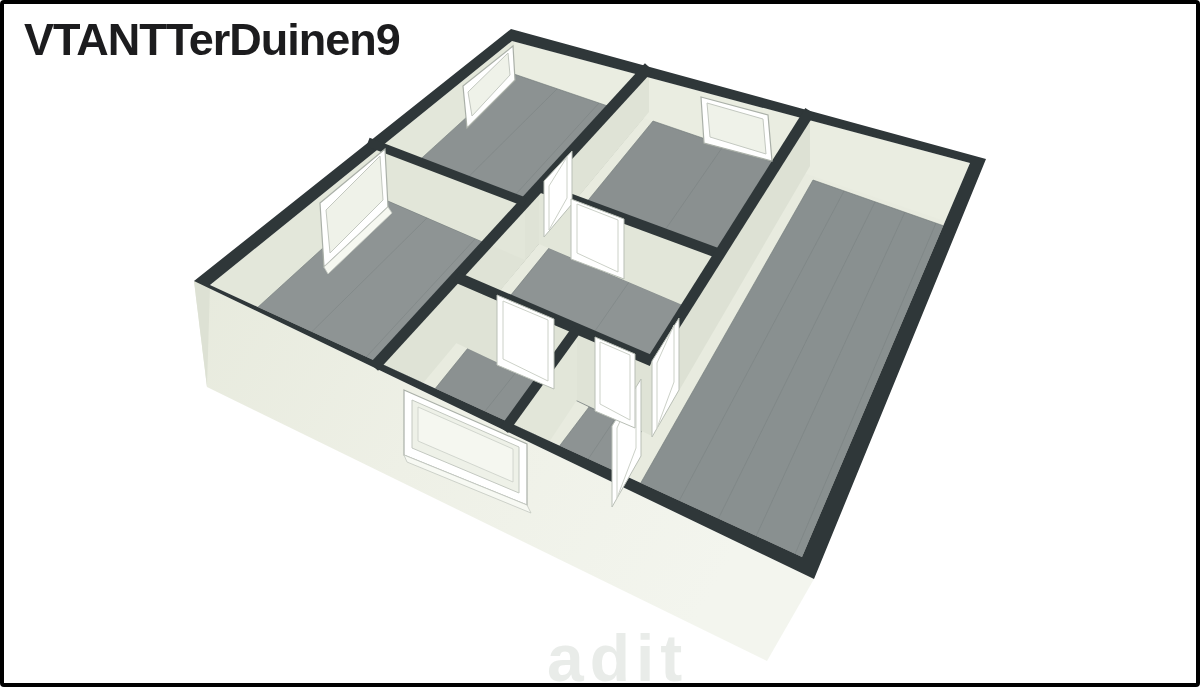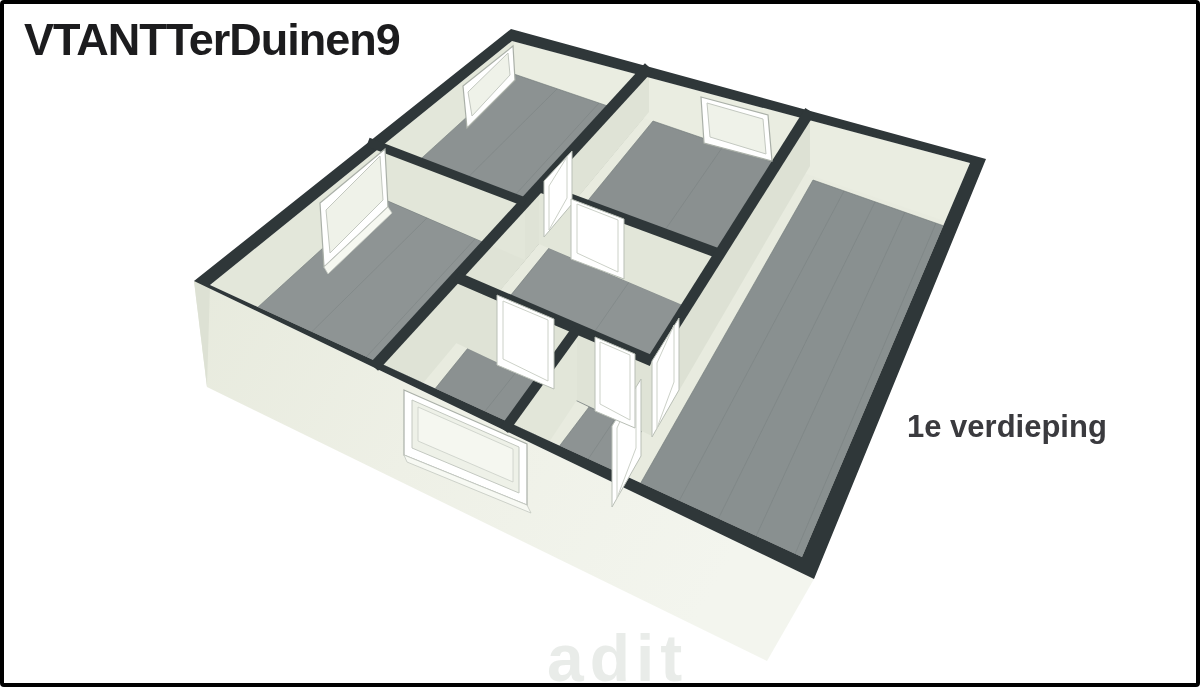--- a/index.html
+++ b/index.html
@@ -159,16 +159,15 @@
       <g>
         <polygon points="400,386 523,440 523,501 400,451" fill="#ffffff" stroke="#aab0a8" stroke-width="1.2"></polygon>
         <polygon points="408,396 515,443 515,489 408,444" fill="#eef1e8" stroke="#c3c8c0" stroke-width="1"></polygon>
         <polygon points="414,403 509,445 509,478 414,437" fill="#f5f7f0" stroke="#c9cec6" stroke-width="0.8"></polygon>
         <polygon points="400,451 523,501 527,509 403,458" fill="#f7f9f3" stroke="#c3c8c0" stroke-width="0.8"></polygon>
       </g>
     </g>
   </svg>
 
   <div class="title">VTANTTerDuinen9</div>
-  <div class="floor-label">1e verdieping</div>
   <div class="watermark">adit</div>
 
 </div>
 
 </body></html>

